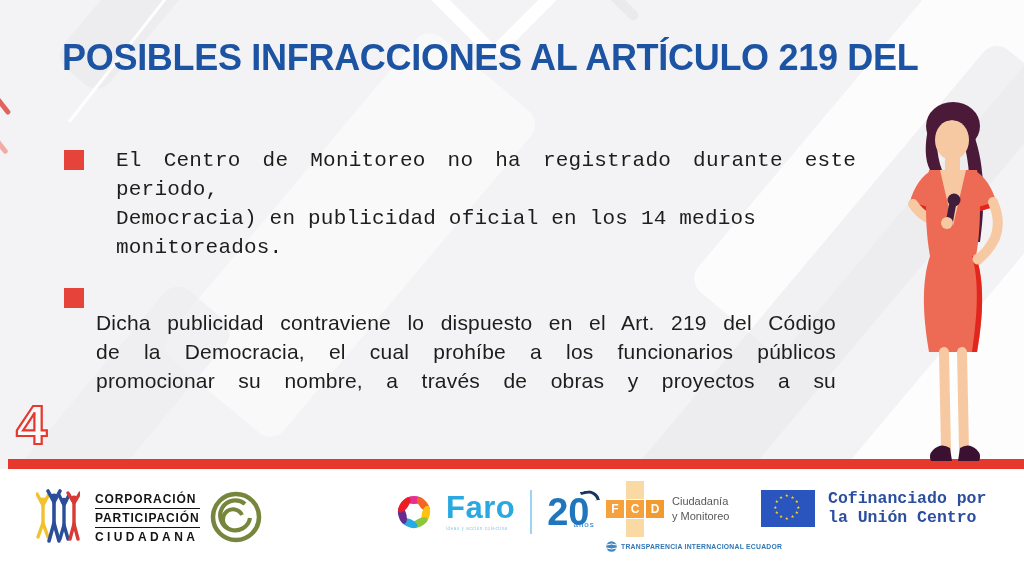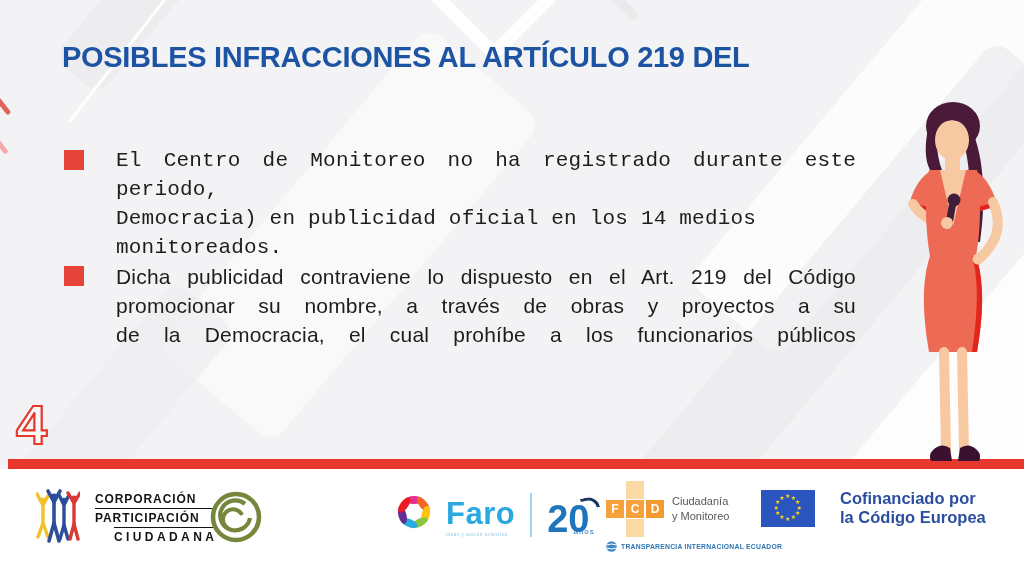--- a/index.html
+++ b/index.html
@@ -38,47 +38,47 @@
   .v1a{width:110px;height:13px;transform:rotate(45deg);left:400px;top:8px;}
   .v1b{width:110px;height:13px;transform:rotate(-45deg);left:478px;top:8px;}
   .v2a{width:90px;height:10px;background:#e7e7ea;transform:rotate(45deg);left:560px;top:-18px;opacity:.8;}
   .line1{position:absolute;width:3px;height:170px;background:#ffffff;transform:rotate(38deg);left:120px;top:-30px;opacity:.9;}
   
   .edge-dash{position:absolute;border-radius:3px;}
   .d1{width:24px;height:5px;background:#E2635C;transform:rotate(52deg);left:-10px;top:102px;}
   .d2{width:22px;height:5px;background:#F2ABA6;transform:rotate(52deg);left:-11px;top:142px;}
   
   .title{position:absolute;left:62px;top:38px;color:var(--title-blue);
-         font-weight:800;font-size:29px;line-height:39px;letter-spacing:-.3px;}
+         font-weight:800;font-size:36px;line-height:39px;letter-spacing:-.3px;}
   
   .bullet{position:absolute;left:64px;display:flex;}
   .bullet .sq{width:20px;height:20px;background:var(--bullet-red);margin-top:4px;flex:none;}
   .bullet .txt{margin-left:32px;width:740px;color:var(--text-dark);
                font-size:21px;line-height:29px;letter-spacing:.2px;}
   .jline{text-align:justify;text-align-last:justify;}
   .lline{text-align:left;}
   .bullet1{top:146px;font-family:Liberation Mono, monospace;}
-  .bullet2{top:262px;}
+  .bullet2{top:284px;flex-direction:column;}
   
   .pagenum{position:absolute;left:16px;top:392px;font-size:56px;font-weight:800;
            color:#fafafa;-webkit-text-stroke:2.2px var(--accent-red);letter-spacing:0;}
   .redbar{position:absolute;left:8px;right:0;top:459px;height:10px;background:var(--accent-red);}
   
   .woman{position:absolute;left:883px;top:98px;width:144px;height:370px;}
   
   .footer{position:absolute;left:0;right:0;top:469px;height:102px;background:#ffffff;}
   .logo{position:absolute;display:flex;align-items:center;}
   .cpc{left:36px;top:20px;gap:15px;}
   .cpc-text{color:#141414;font-weight:700;font-size:12px;letter-spacing:.9px;line-height:1;}
   .cpc-text .row{padding:3px 0 3px 0;}
   .cpc-text .row + .row{border-top:1.6px solid #141414;}
-  .cpc-text .sp{letter-spacing:3.4px;margin-left:19px;}
+  .cpc-text .sp{letter-spacing:3.4px;}
   .esquel{left:210px;top:22px;gap:10px;}
   .esquel-name{color:var(--esquel-green);font-weight:700;font-size:27px;letter-spacing:.5px;}
-  .faro{left:391px;top:18px;gap:9px;align-items:flex-end;}
+  .faro{left:391px;top:18px;gap:9px;}
   .faro-name-col{display:flex;flex-direction:column;align-items:flex-start;}
   .faro-name{color:var(--faro-blue);font-weight:700;font-size:31px;line-height:30px;letter-spacing:.5px;}
   .faro-tag{color:#8cc9ea;font-size:4.5px;letter-spacing:.6px;margin-top:3px;white-space:nowrap;}
   .faro-div{width:2px;height:44px;background:#9ed4ef;margin:0 6px;}
   .anniv{display:flex;align-items:flex-end;position:relative;}
   .anniv-num{color:var(--anniv-blue);font-weight:800;font-size:38px;line-height:36px;}
   .anniv-swirl{position:absolute;right:-4px;top:-4px;width:18px;height:12px;border:3px solid #17355E;
                border-bottom:none;border-left:none;border-radius:0 12px 0 0;transform:rotate(-12deg);}
   .anniv-word{color:var(--anniv-blue);font-size:8px;margin-left:-16px;margin-bottom:1px;letter-spacing:1px;}
   .fcd{left:606px;top:12px;flex-direction:column;align-items:flex-start;}
@@ -87,21 +87,21 @@
   .fcd-cell{position:absolute;width:18px;height:18px;display:flex;align-items:center;justify-content:center;
             color:#fff;font-weight:800;font-size:12px;}
   .fcd-f{left:0;top:19px;background:var(--fcd-orange);}
   .fcd-c{left:20px;top:19px;background:var(--fcd-orange);}
   .fcd-d{left:40px;top:19px;background:#F29A2E;}
   .fcd-p1{left:20px;top:0;background:var(--fcd-orange-pale);}
   .fcd-p2{left:20px;top:38px;background:var(--fcd-orange-pale);}
   .fcd-name{color:var(--fcd-gray);font-size:11px;line-height:15px;font-weight:500;}
   .fcd-sub{display:flex;align-items:center;gap:4px;margin-top:4px;}
   .fcd-sub-text{color:var(--ti-blue);font-weight:700;font-size:6.8px;letter-spacing:.25px;}
-  .eu{left:761px;top:20px;gap:25px;}
+  .eu{left:761px;top:20px;gap:13px;font-family:Liberation Mono, monospace;}
   .eu-flag{position:relative;width:54px;height:37px;background:var(--eu-flag-blue);flex:none;}
   .eu-flag .st{position:absolute;color:var(--star-yellow);font-size:6px;line-height:6px;}
   .eu-text{color:var(--eu-text-blue);font-weight:800;font-size:16.5px;line-height:19px;}
 </style>
 </head>
 <body>
 
 <div class="slide">
 
   <div>
@@ -128,22 +128,22 @@
     <div class="txt">
       <div class="jline">El Centro de Monitoreo no ha registrado durante este periodo,</div>
       <div class="lline">Democracia) en publicidad oficial en los 14 medios monitoreados.</div>
     </div>
   </div>
 
   <div class="bullet bullet2">
     <div class="sq"></div>
     <div class="txt">
       <div class="jline">Dicha publicidad contraviene lo dispuesto en el Art. 219 del Código</div>
+      <div class="jline">de la Democracia, el cual prohíbe a los funcionarios públicos</div>
       <div class="jline">promocionar su nombre, a través de obras y proyectos a su</div>
-      <div class="jline">de la Democracia, el cual prohíbe a los funcionarios públicos</div>
     </div>
   </div>
 
   <div class="pagenum">4</div>
 
   <div class="redbar"></div>
 
   <svg class="woman" viewBox="0 0 144 370">
 
     <ellipse cx="70" cy="28" rx="27" ry="24" fill="var(--hair)"></ellipse>
@@ -295,18 +295,18 @@
           <span class="st" style="left: 29.75px; top: 24.9593px;">★</span>
           <span class="st" style="left: 24px; top: 26.5px;">★</span>
           <span class="st" style="left: 18.25px; top: 24.9593px;">★</span>
           <span class="st" style="left: 14.0407px; top: 20.75px;">★</span>
           <span class="st" style="left: 12.5px; top: 15px;">★</span>
           <span class="st" style="left: 14.0407px; top: 9.25px;">★</span>
           <span class="st" style="left: 18.25px; top: 5.04071px;">★</span>
         </div>
       <div class="eu-text">
         <div>Cofinanciado por</div>
-        <div>la Código Europea</div>
+        <div>la Unión Centro</div>
       </div>
     </div>
 
   </div>
 </div>
 
 </body></html>

